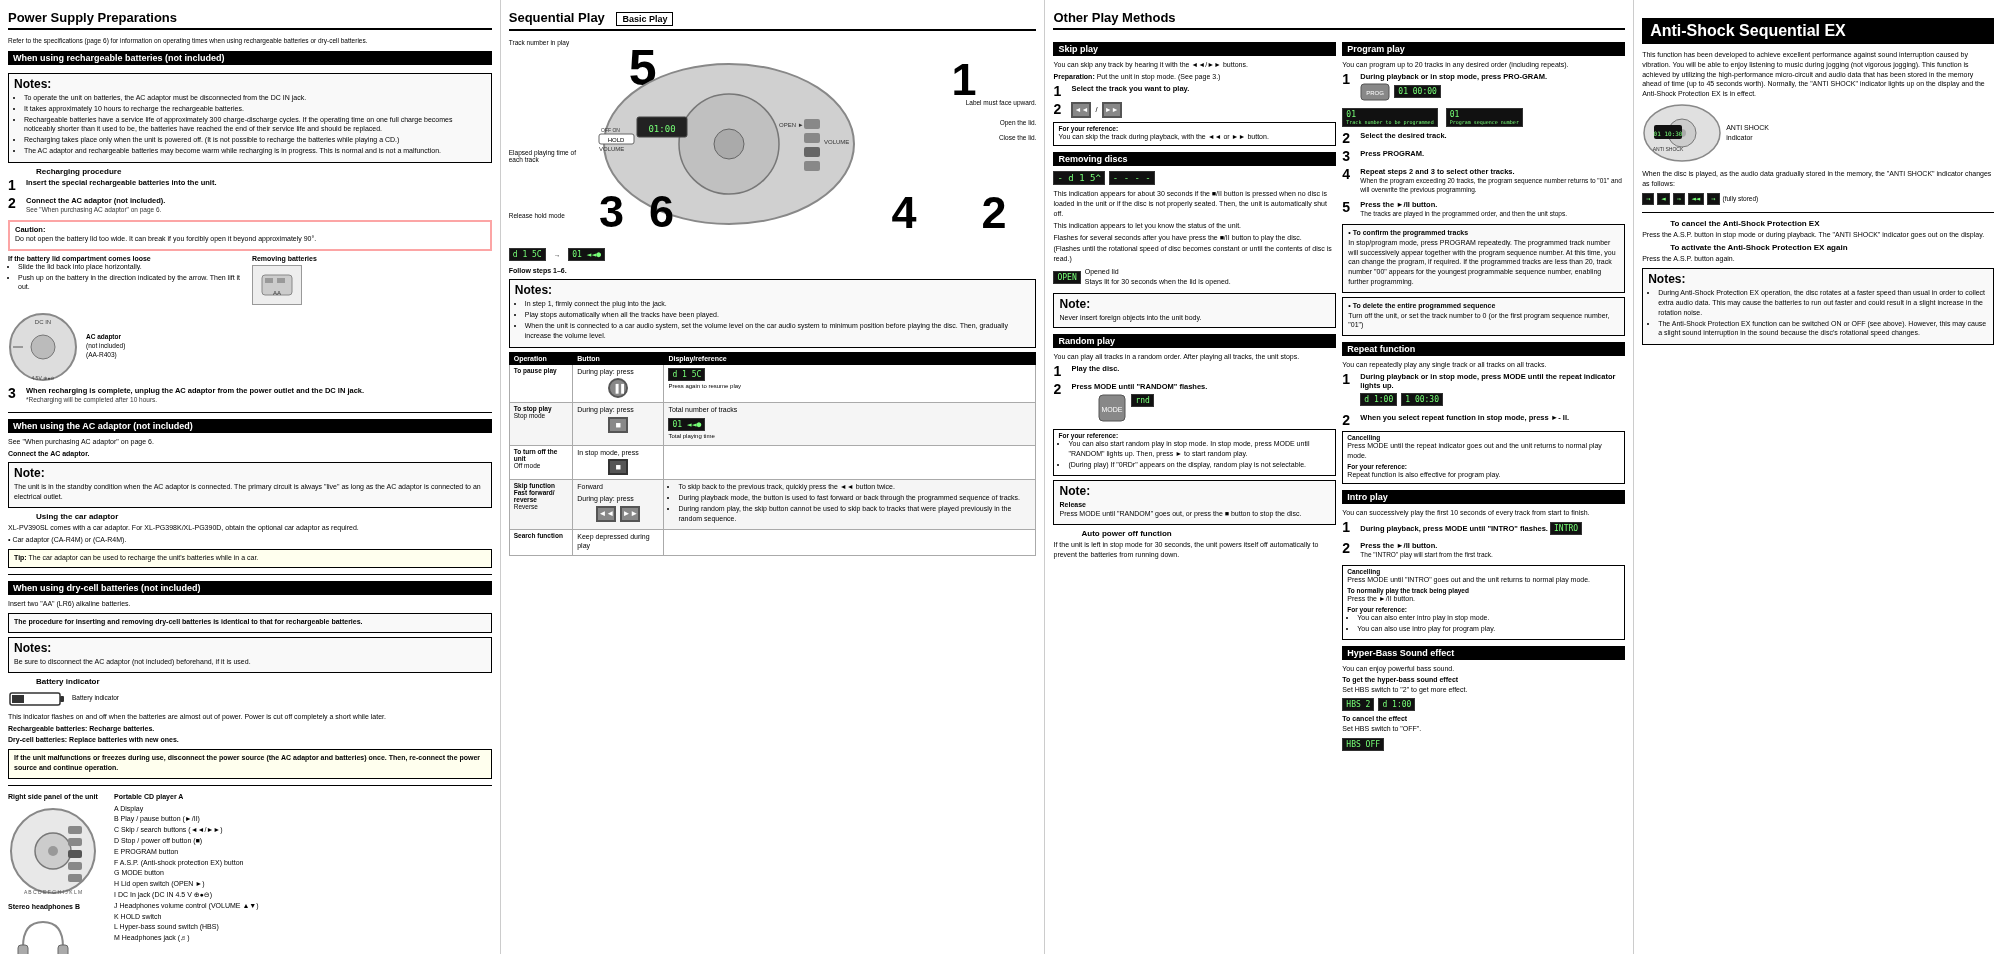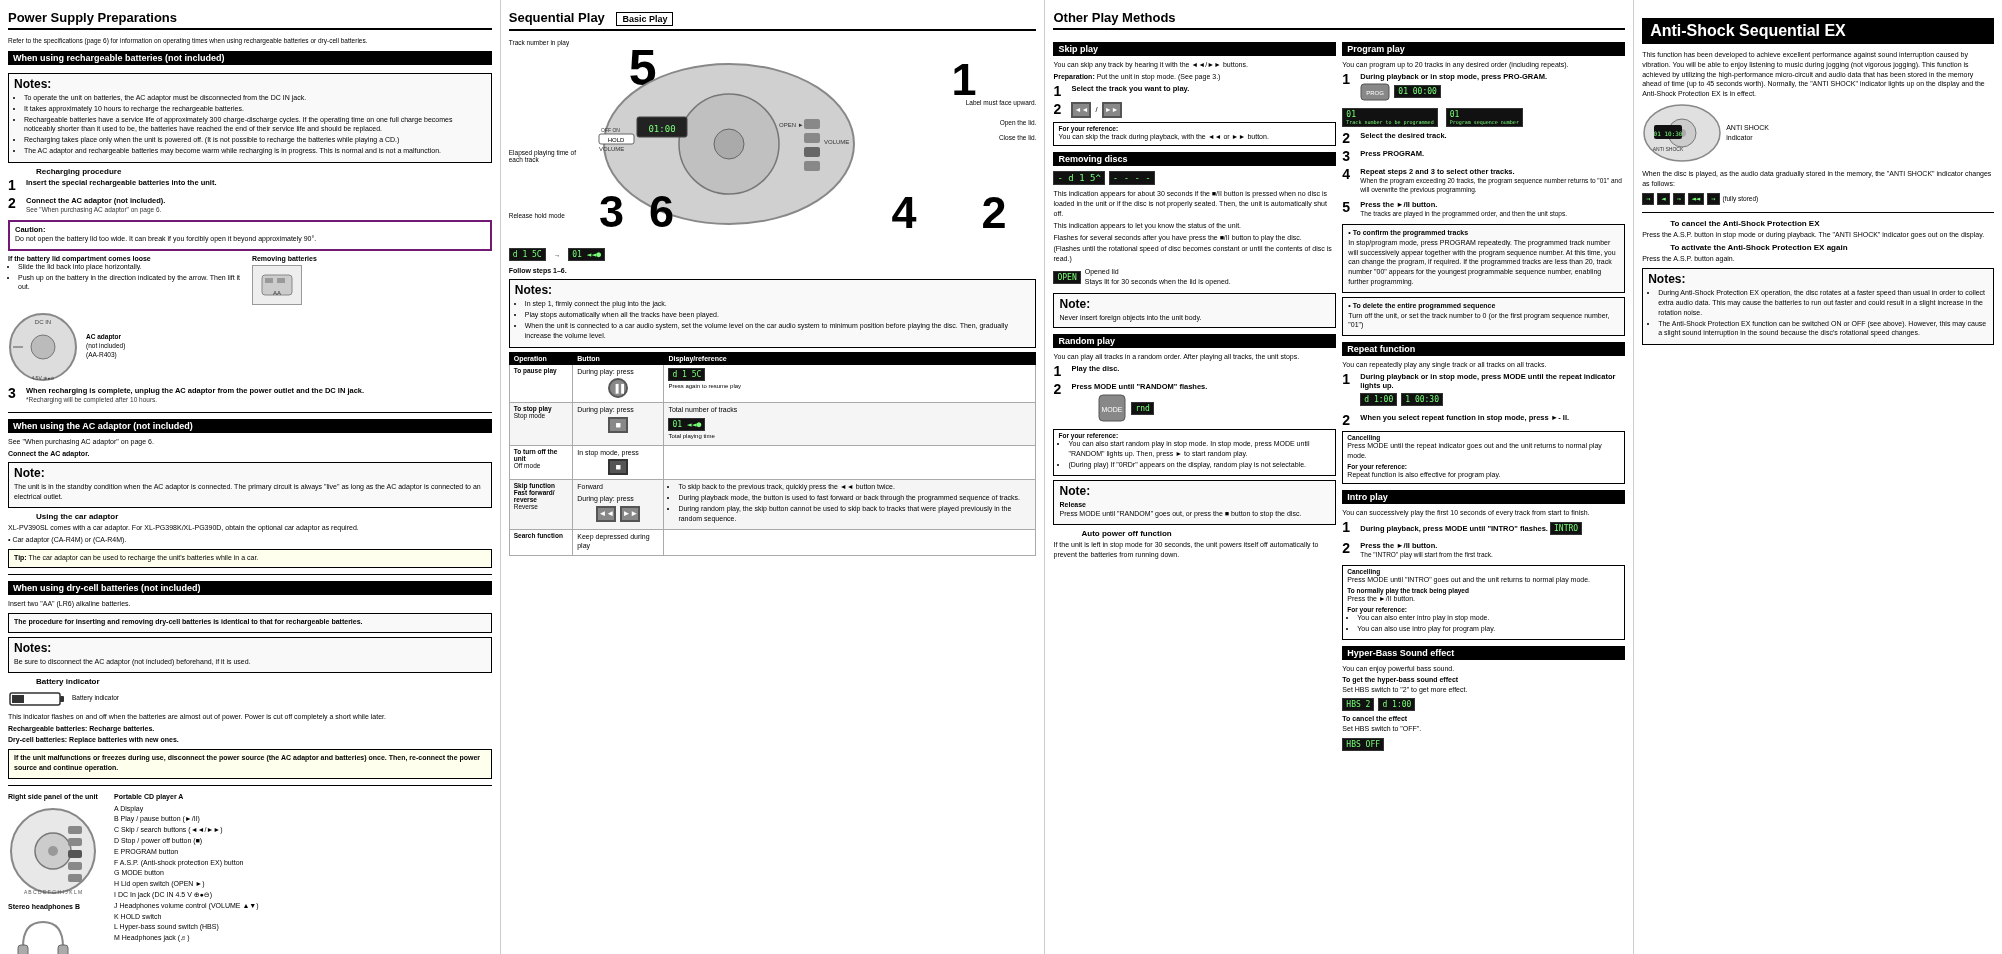--- a/index.html
+++ b/index.html
@@ -61,21 +61,21 @@
       padding: 3px 5px;
       margin: 4px 0;
       background: #f9f9f9;
     }
     .note-box .note-title {
       font-weight: bold;
       font-size: 12px;
       margin-bottom: 2px;
     }
     .caution-box {
-      border: 2px solid #701a75;
+      border: 2px solid #fca5a5;
       padding: 3px 5px;
       margin: 4px 0;
     }
     .tip-box {
       border: 1px solid #000;
       padding: 3px 5px;
       margin: 4px 0;
       background: #ffe;
     }
     .step {
@@ -560,21 +560,21 @@
         <h2>Random play</h2>
         <p>You can play all tracks in a random order. After playing all tracks, the unit stops.</p>
         <div class="step">
           <span class="step-num">1</span>
           <div class="step-content"><span class="bold">Play the disc.</span></div>
         </div>
         <div class="step">
           <span class="step-num">2</span>
           <div class="step-content">
             <span class="bold">Press MODE until "RANDOM" flashes.</span>
-            <div style="display:flex; gap:4px; align-items:center; margin:2px 0;padding-left:26px;">
+            <div style="display:flex; gap:4px; align-items:flex-start; margin:2px 0;padding-left:26px;">
               <svg width="30" height="30">
                 <rect x="2" y="2" width="26" height="26" rx="4" fill="#888" stroke="#555"></rect>
                 <text x="15" y="19" font-size="7" text-anchor="middle" fill="#fff">MODE</text>
               </svg>
               <div class="inline-display">rnd</div>
             </div>
           </div>
         </div>
 
         <div class="ref-box">

